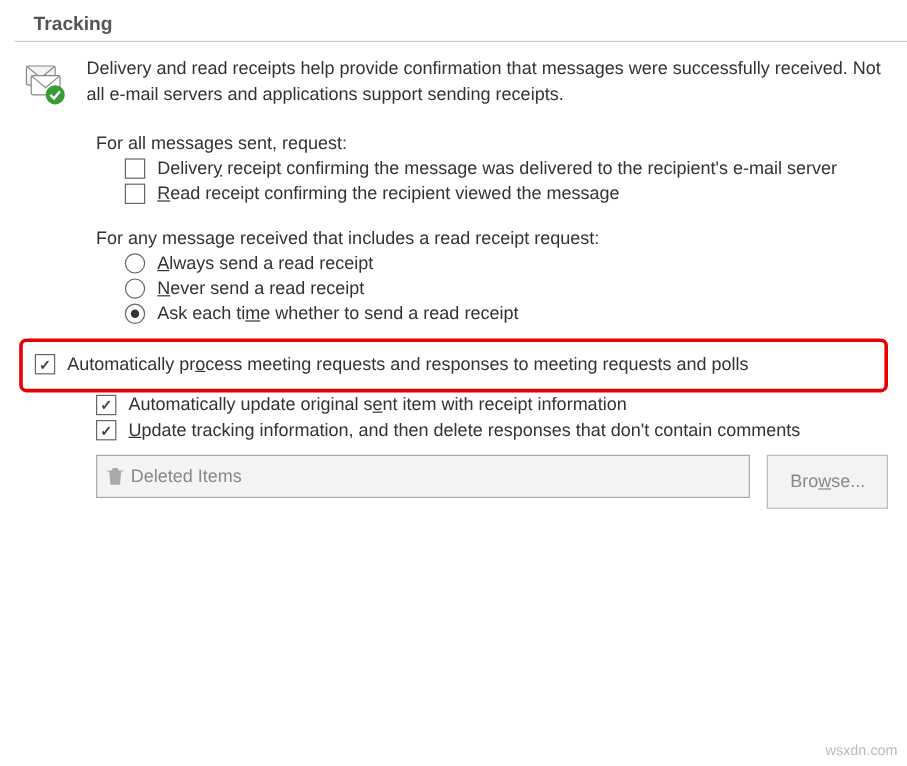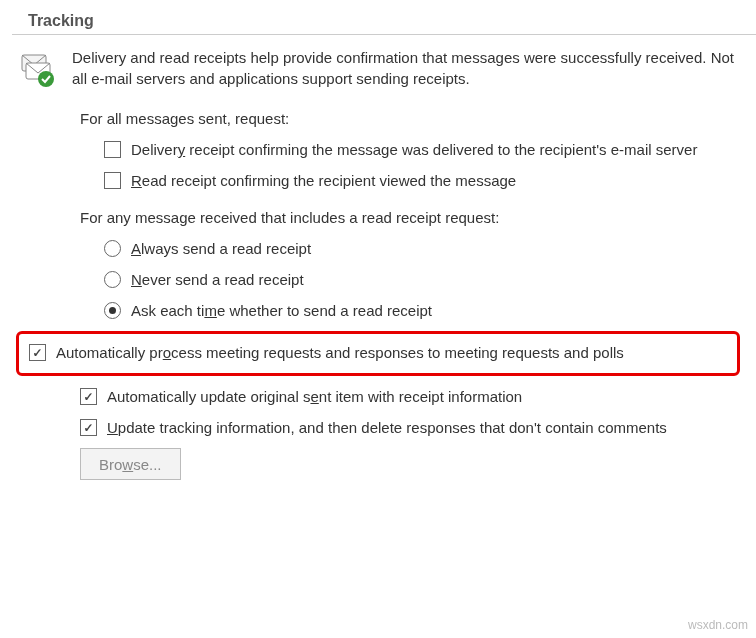--- a/index.html
+++ b/index.html
@@ -36,21 +36,20 @@
     }
     .intro-text {
       flex: 1;
       line-height: 1.4;
     }
     .sub1 { margin-left: 64px; margin-top: 16px; line-height: 1.4; }
     .option-row {
       display: flex;
       align-items: flex-start;
       gap: 10px;
-      margin-top: 10px;
       line-height: 1.4;
     }
     .option-row.sub-a { margin-left: 88px; }
     .option-row.sub-b { margin-left: 64px; }
     .chk, .rad {
       width: 17px; height: 17px;
       flex: 0 0 17px;
       margin-top: 2px;
       border: 1px solid #666;
       background: #fff;
@@ -93,21 +92,21 @@
       background: #f4f4f4;
       color: #888;
       display: flex;
       align-items: center;
       gap: 6px;
       padding: 0 8px;
       font-size: 15px;
     }
     .trash-icon svg { display: block; }
     .browse-btn {
-      height: 32px;
+      height: 45px;
       border: 1px solid #bbb;
       background: #f3f3f3;
       color: #888;
       padding: 0 18px;
       font-size: 15px;
       display: flex; align-items: center;
     }
     .watermark {
       position: fixed;
       right: 8px; bottom: 6px;
@@ -179,20 +178,28 @@
     <div class="chk checked"></div>
     <div class="opt-label"><span>Automatically update original s</span><span class="u">e</span><span>nt item with receipt information</span></div>
   </div>
 
   <div class="option-row sub-b">
     <div class="chk checked"></div>
     <div class="opt-label"><span class="u">U</span><span>pdate tracking information, and then delete responses that don't contain comments</span></div>
   </div>
 
   <div class="bottom-row">
+    <div class="deleted-field">
+      <span class="trash-icon">
+        <svg width="14" height="16" viewBox="0 0 14 16">
+            <path d="M2 4h10l-1 11H3L2 4zm3-3h4l1 2H4l1-2zM0 3h14v1H0z" fill="#aaa"></path>
+          </svg>
+      </span>
+      <span>Deleted Items</span>
+    </div>
     <div class="browse-btn">
       <span><span>Bro</span><span class="u">w</span><span>se...</span></span>
     </div>
   </div>
 
 </div>
 
 <div class="watermark">wsxdn.com</div>
 
 </body></html>

